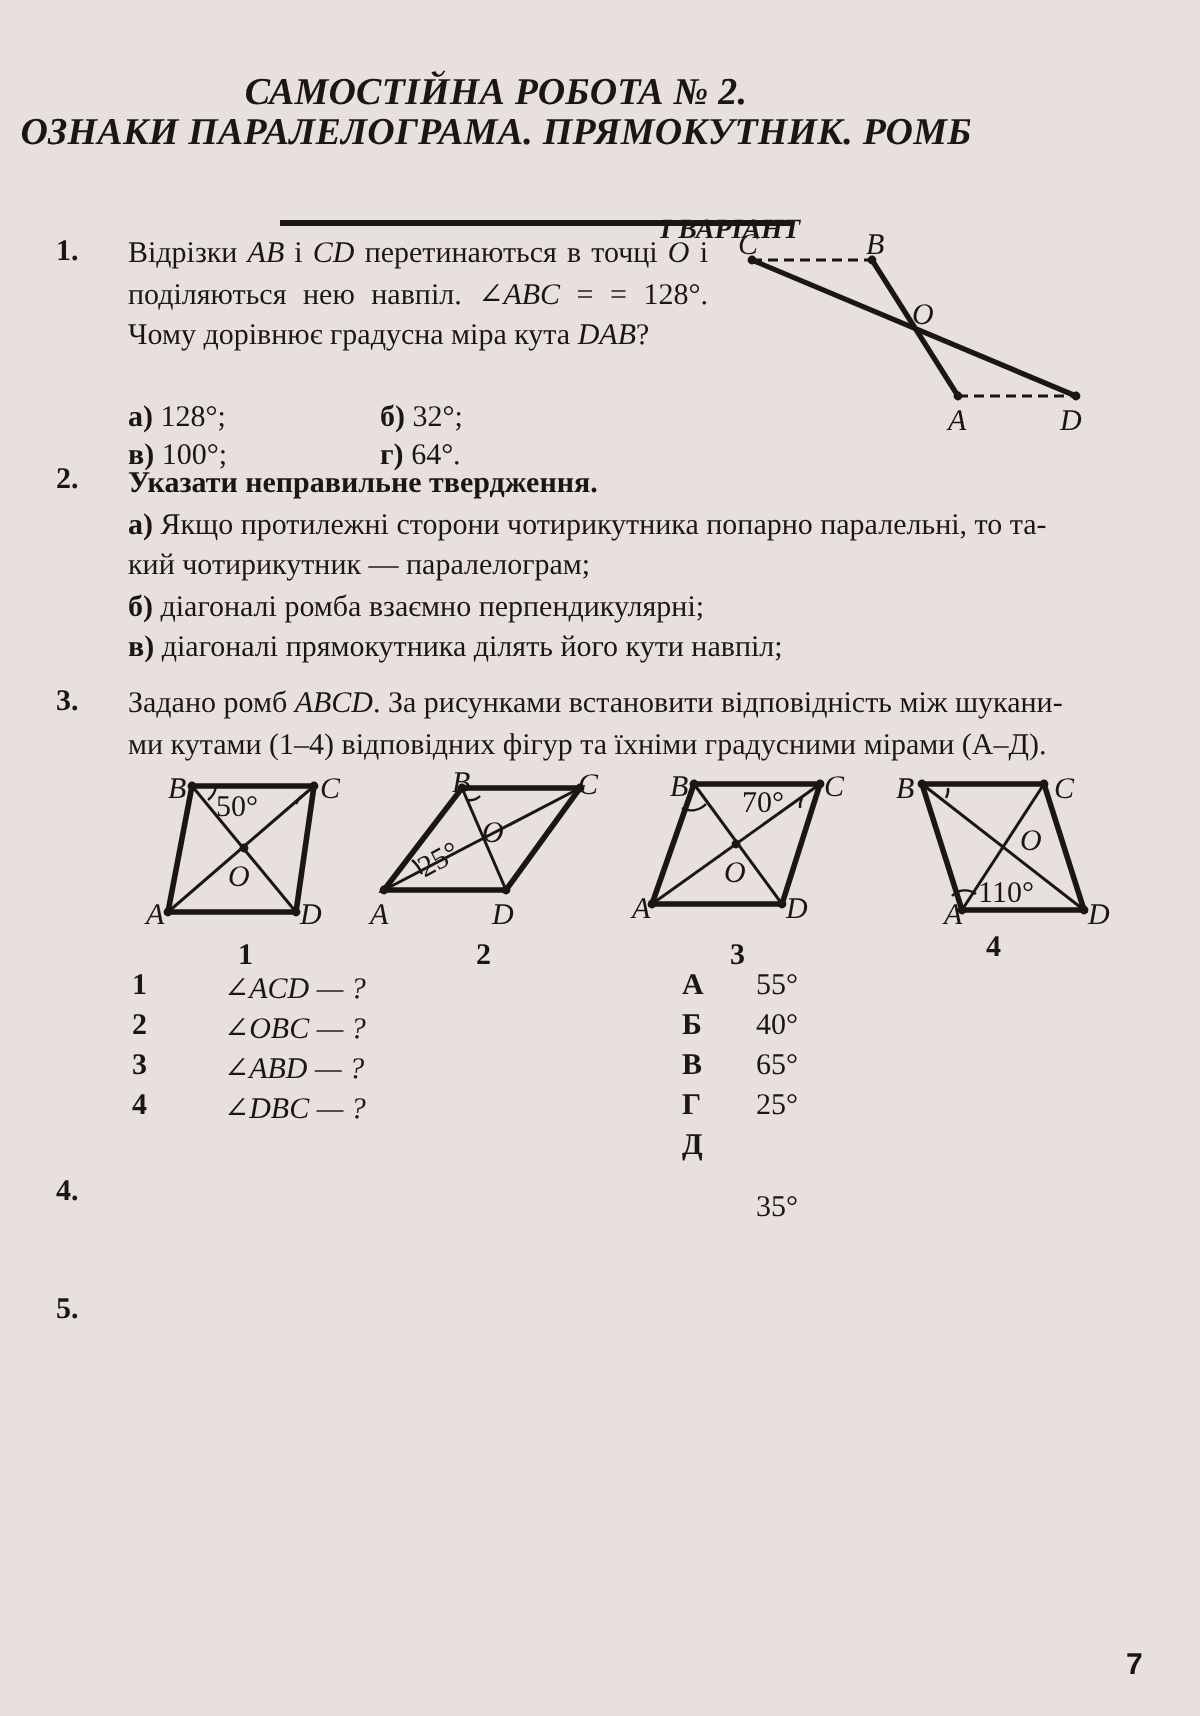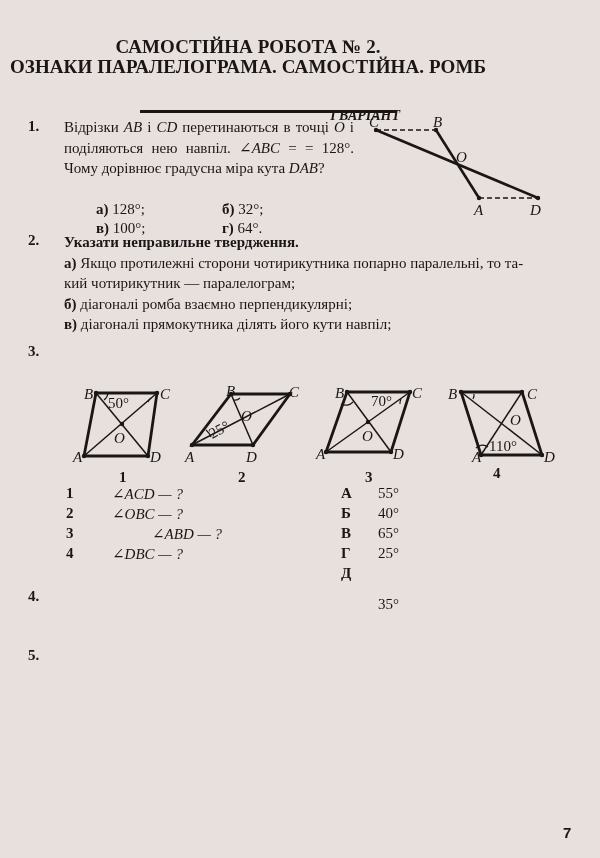--- a/index.html
+++ b/index.html
@@ -7,60 +7,60 @@
   body {
     background:#e8e0dc;
     font-family:"Liberation Serif", "DejaVu Serif", serif;
     color:#1a1616;
     position:relative;
     overflow:hidden;
   }
   .page { position:absolute; left:0; top:0; width:600px; height:858px; }
   .title {
     position:absolute; left:0; width:496px; text-align:center;
-    font-weight:bold; font-size:19px; letter-spacing:0.1px;
+    font-weight:bold; font-size:19px; letter-spacing:0.1px;font-style:italic;
   }
   .t1 { top:36px; }
   .t2 { top:56px; }
   .variant {
     position:absolute; left:140px; width:260px; top:108px; text-align:right;
     font-weight:bold; font-style:italic; font-size:14px;
   }
   .variant-rule {
     position:absolute; left:140px; top:110px; width:257px; height:3px; background:#1a1616;
   }
   .num {
     position:absolute; font-weight:bold; font-size:15px; left:28px;
   }
   .txt {
     position:absolute; font-size:15px; line-height:20.5px;
   }
   .txt b { font-weight:bold; }
   .i { font-style:italic; }
   .q1 { left:64px; top:117px; width:290px; text-align:justify; }
   .opts { position:absolute; font-size:15px; line-height:20.5px; }
-  .opt { position:absolute; white-space:nowrap;margin-left:32px; }
+  .opt { position:absolute; white-space:nowrap; }
   .q2 { left:64px; top:232px; width:512px; }
   .q2 .line { display:block; }
   .q3 { left:64px; top:342px; width:512px; }
   .figs { position:absolute; left:0; top:0; }
   .match { position:absolute; font-size:15px; }
   .match .row { position:absolute; white-space:nowrap; }
   .q4 { left:64px; top:587px; width:512px; text-align:justify; }
   .q5 { left:64px; top:646px; width:512px; text-align:justify; }
   .pagenum { position:absolute; left:563px; top:824px; font-weight:bold; font-size:15px; font-family:"Liberation Sans", sans-serif; }
   svg text { font-family:"Liberation Serif", "DejaVu Serif", serif; }
 </style>
 </head>
 <body>
 
 <div class="page">
 
   <div class="title t1">САМОСТІЙНА РОБОТА № 2.</div>
-  <div class="title t2">ОЗНАКИ ПАРАЛЕЛОГРАМА. САМОСТІЙНА. РОМБ</div>
+  <div class="title t2">ОЗНАКИ ПАРАЛЕЛОГРАМА. ПРЯМОКУТНИК. РОМБ</div>
 
   <div class="variant"><span>I ВАРІАНТ</span></div>
   <div class="variant-rule"></div>
 
   <div class="num" style="top:118px;">1.</div>
   <div class="txt q1"><span>Відрізки </span><span class="i">AB</span><span> і </span><span class="i">CD</span><span> перетинаються в точці </span><span class="i">O</span><span> і поділяються нею навпіл. ∠</span><span class="i">ABC</span><span> = = 128°. Чому дорівнює градусна міра кута </span><span class="i">DAB</span><span>?</span></div>
 
   <div class="opts" style="left:64px; top:199px;">
     <div class="opt" style="left:0; top:0;"><b>а)</b> <span>128°;</span></div>
     <div class="opt" style="left:126px; top:0;"><b>б)</b> <span>32°;</span></div>
@@ -93,20 +93,21 @@
   <div class="num" style="top:232px;">2.</div>
   <div class="txt q2">
     <span class="line" style="font-weight:bold;">Указати неправильне твердження.</span>
     <span class="line"><b>а)</b> <span>Якщо протилежні сторони чотирикутника попарно паралельні, то та-</span></span>
     <span class="line">кий чотирикутник — паралелограм;</span>
     <span class="line"><b>б)</b> <span>діагоналі ромба взаємно перпендикулярні;</span></span>
     <span class="line"><b>в)</b> <span>діагоналі прямокутника ділять його кути навпіл;</span></span>
   </div>
 
   <div class="num" style="top:343px;">3.</div>
+  <div class="txt q3"><span>Задано ромб </span><span class="i">ABCD</span><span>. За рисунками встановити відповідність між шукани-</span><br><span>ми кутами (1–4) відповідних фігур та їхніми градусними мірами (А–Д).</span></div>
 
   <svg class="figs" width="600" height="858" style="pointer-events:none;">
 
     <g stroke="#1a1616" fill="none">
       <polygon points="96,393 157,393 148,456 84,456" stroke-width="2.8"></polygon>
       <line x1="96" y1="393" x2="148" y2="456" stroke-width="1.5"></line>
       <line x1="84" y1="456" x2="157" y2="393" stroke-width="1.5"></line>
       <path d="M104,400 A10,10 0 0 0 108,393" stroke-width="1.2"></path>
       <path d="M148,402 A8,8 0 0 1 151,398" stroke-width="1.2"></path>
     </g>
@@ -194,21 +195,21 @@
       <text x="544" y="462" font-style="italic">D</text>
       <text x="510" y="425" font-style="italic">O</text>
       <text x="489" y="451">110°</text>
       <text x="493" y="478" font-weight="bold">4</text>
     </g>
   </svg>
 
   <div class="match" style="left:66px; top:485px;">
     <div class="row" style="top:0;"><b>1</b><span class="i" style="position:absolute; left:46px;">∠ACD — ?</span></div>
     <div class="row" style="top:20px;"><b>2</b><span class="i" style="position:absolute; left:46px;">∠OBC — ?</span></div>
-    <div class="row" style="top:40px;"><b>3</b><span class="i" style="position:absolute; left:46px;margin-left:40px;">∠ABD — ?</span></div>
+    <div class="row" style="top:40px;"><b>3</b><span class="i" style="position:absolute; left:46px;">∠ABD — ?</span></div>
     <div class="row" style="top:60px;"><b>4</b><span class="i" style="position:absolute; left:46px;">∠DBC — ?</span></div>
   </div>
   <div class="match" style="left:341px; top:485px;">
     <div class="row" style="top:0;"><b>А</b><span style="position:absolute; left:37px;">55°</span></div>
     <div class="row" style="top:20px;"><b>Б</b><span style="position:absolute; left:37px;">40°</span></div>
     <div class="row" style="top:40px;"><b>В</b><span style="position:absolute; left:37px;">65°</span></div>
     <div class="row" style="top:60px;"><b>Г</b><span style="position:absolute; left:37px;">25°</span></div>
     <div class="row" style="top:80px;"><b>Д</b><span style="position:absolute; left:37px;margin-top:31px;">35°</span></div>
   </div>
 

